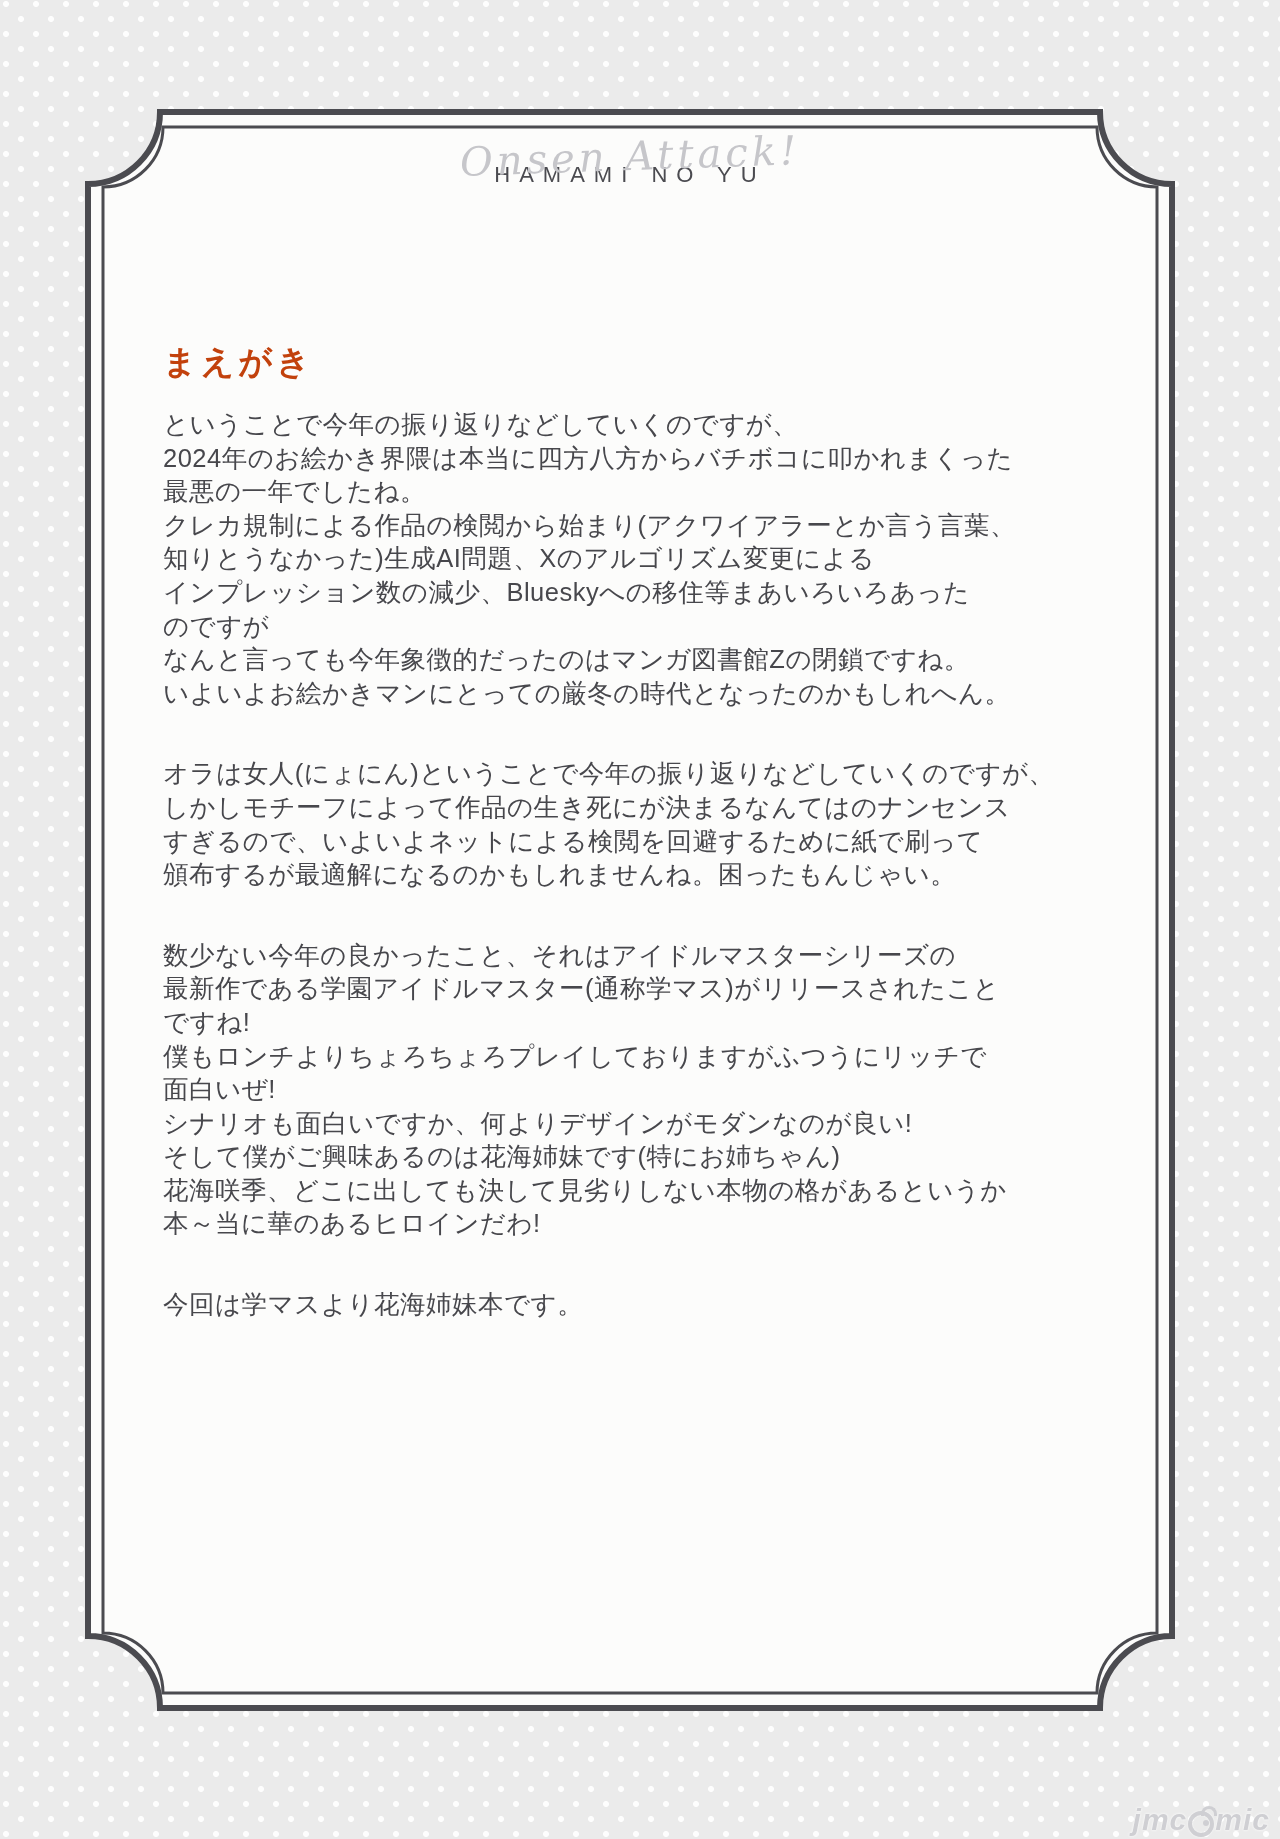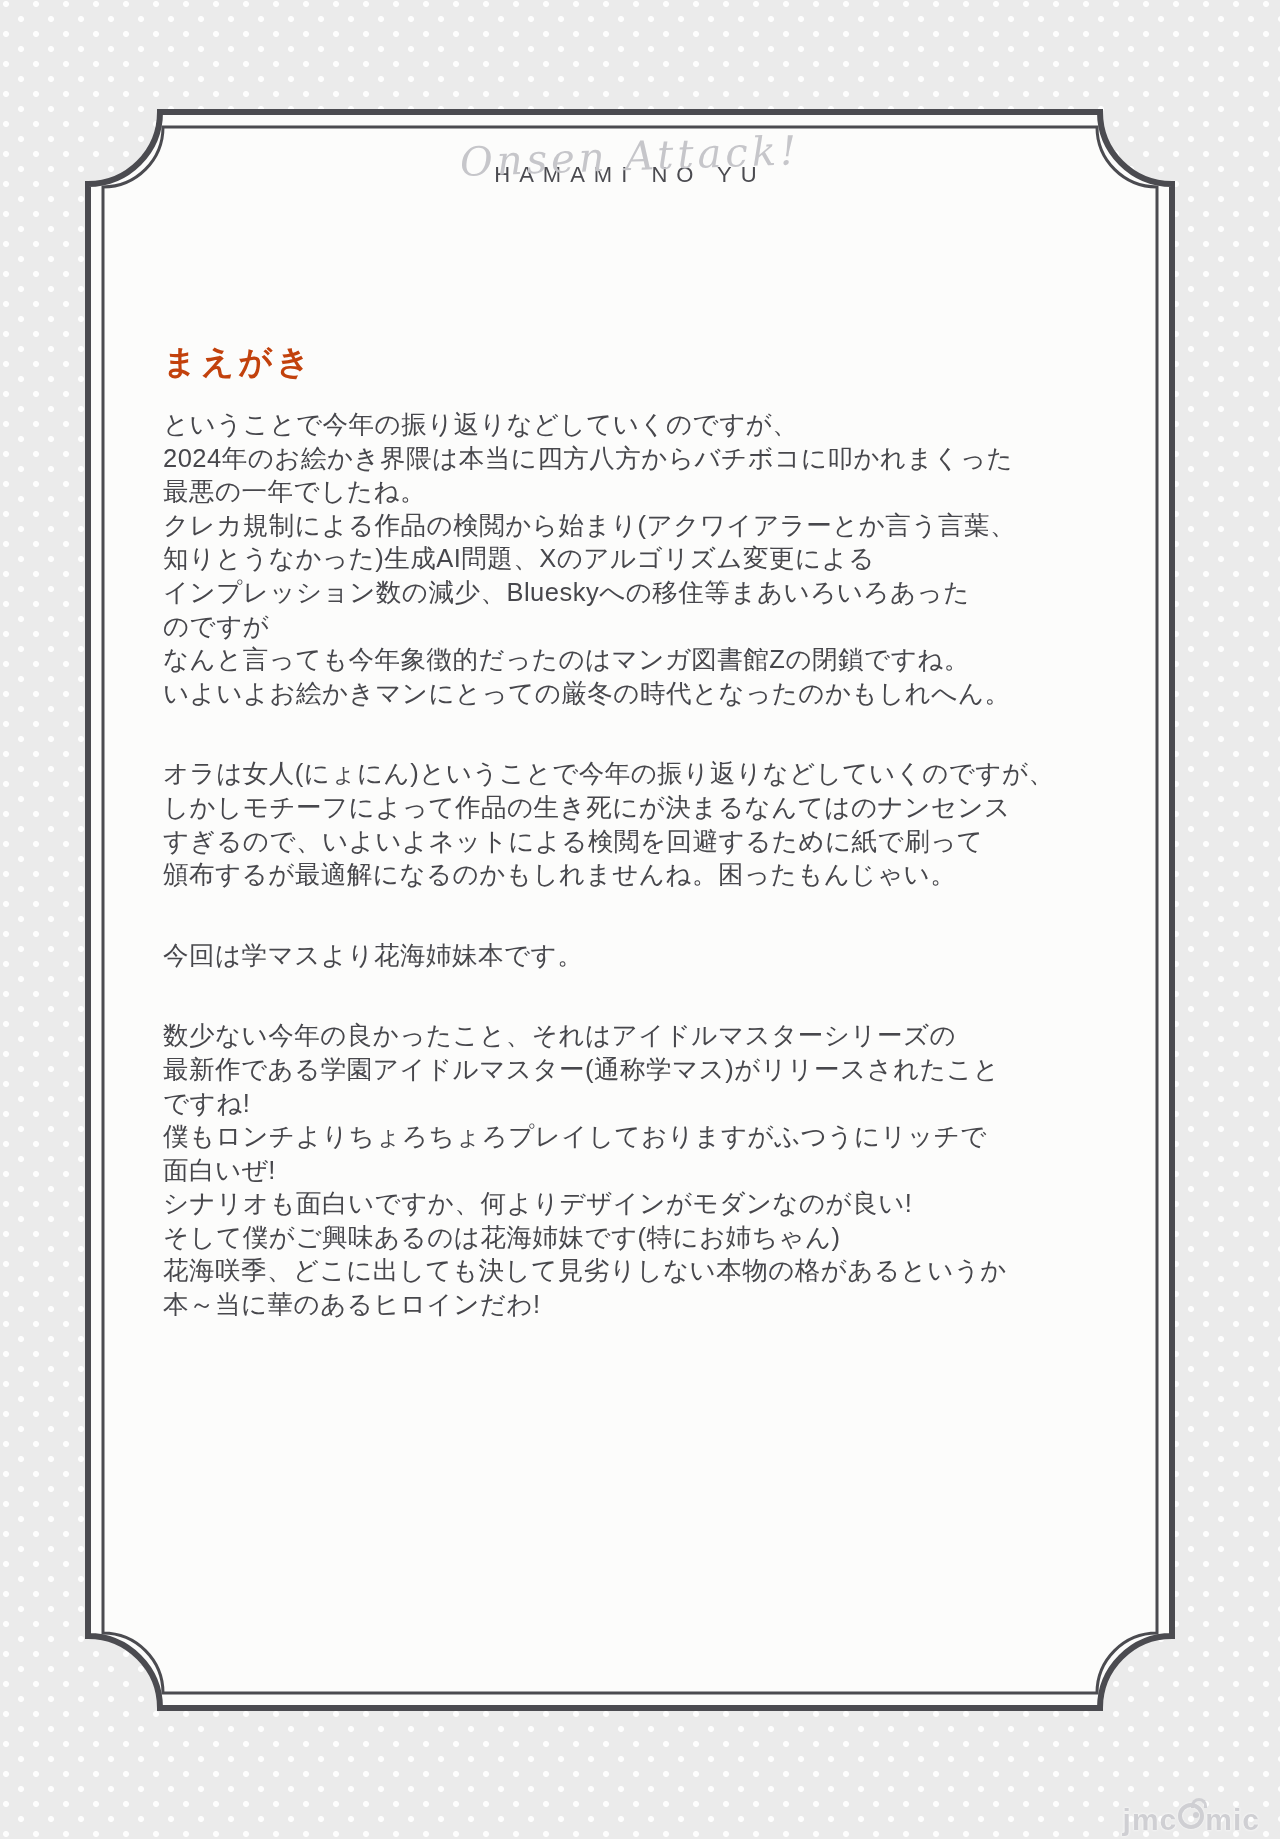--- a/index.html
+++ b/index.html
@@ -76,25 +76,26 @@
   .body-text p {
     white-space: pre-line;
     font-size: 25.5px;
     line-height: 33.6px;
     letter-spacing: 0.5px;
     color: #47474c;
   }
   .body-text p + p { margin-top: 47px; }
   .watermark {
     position: absolute;
-    right: 20px; bottom: 2px;
+    right: 10px; bottom: 2px;
     display: flex;
-    align-items: flex-start;
+    align-items: flex-end;
     font-size: 30px;
     font-weight: 900;
+    font-style: italic;
     letter-spacing: 1px;
     color: #cdcdd1;
     text-shadow: 0 0 1px #ffffff, 0 0 3px #ffffff;
     opacity: 0.9;
   }
   .watermark .wm-circle {
     position: relative;
     display: inline-block;
     width: 26px; height: 26px;
     margin: 0 1px;
@@ -160,30 +161,30 @@
 クレカ規制による作品の検閲から始まり(アクワイアラーとか言う言葉、
 知りとうなかった)生成AI問題、Xのアルゴリズム変更による
 インプレッション数の減少、Blueskyへの移住等まあいろいろあった
 のですが
 なんと言っても今年象徴的だったのはマンガ図書館Zの閉鎖ですね。
 いよいよお絵かきマンにとっての厳冬の時代となったのかもしれへん。</p>
     <p>オラは女人(にょにん)ということで今年の振り返りなどしていくのですが、
 しかしモチーフによって作品の生き死にが決まるなんてはのナンセンス
 すぎるので、いよいよネットによる検閲を回避するために紙で刷って
 頒布するが最適解になるのかもしれませんね。困ったもんじゃい。</p>
-    <p>今回は学マスより花海姉妹本です。</p>
     <p>数少ない今年の良かったこと、それはアイドルマスターシリーズの
 最新作である学園アイドルマスター(通称学マス)がリリースされたこと
 ですね!
 僕もロンチよりちょろちょろプレイしておりますがふつうにリッチで
 面白いぜ!
 シナリオも面白いですか、何よりデザインがモダンなのが良い!
 そして僕がご興味あるのは花海姉妹です(特にお姉ちゃん)
 花海咲季、どこに出しても決して見劣りしない本物の格があるというか
 本～当に華のあるヒロインだわ!</p>
+    <p>今回は学マスより花海姉妹本です。</p>
   </div>
 
 </div>
 
 <div class="watermark">
   <span>jmc</span>
   <span class="wm-circle"></span>
   <span>mic</span>
 </div>
 

